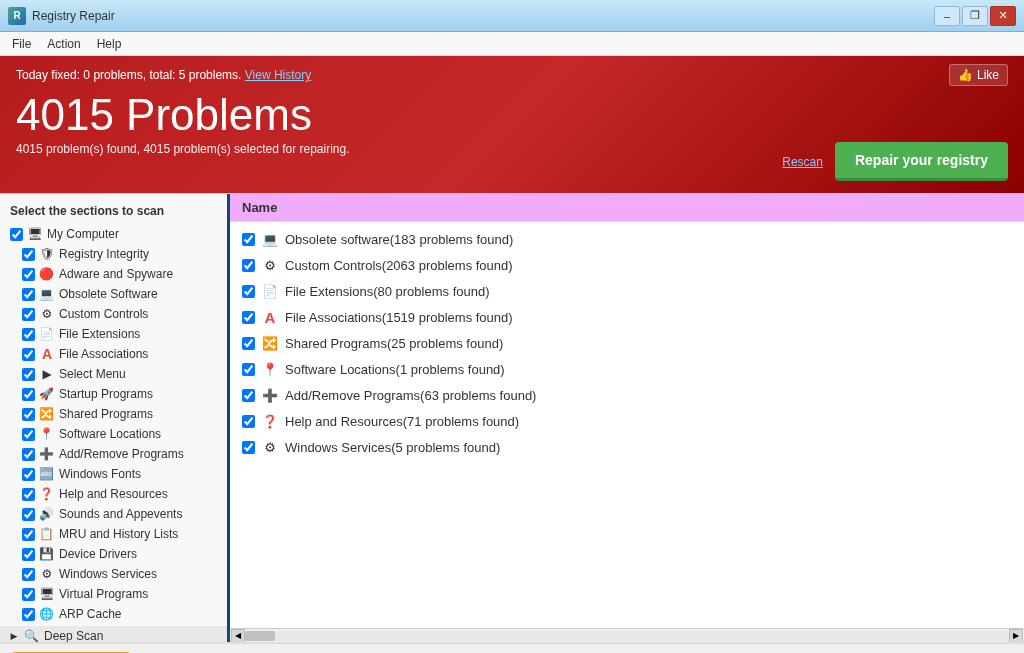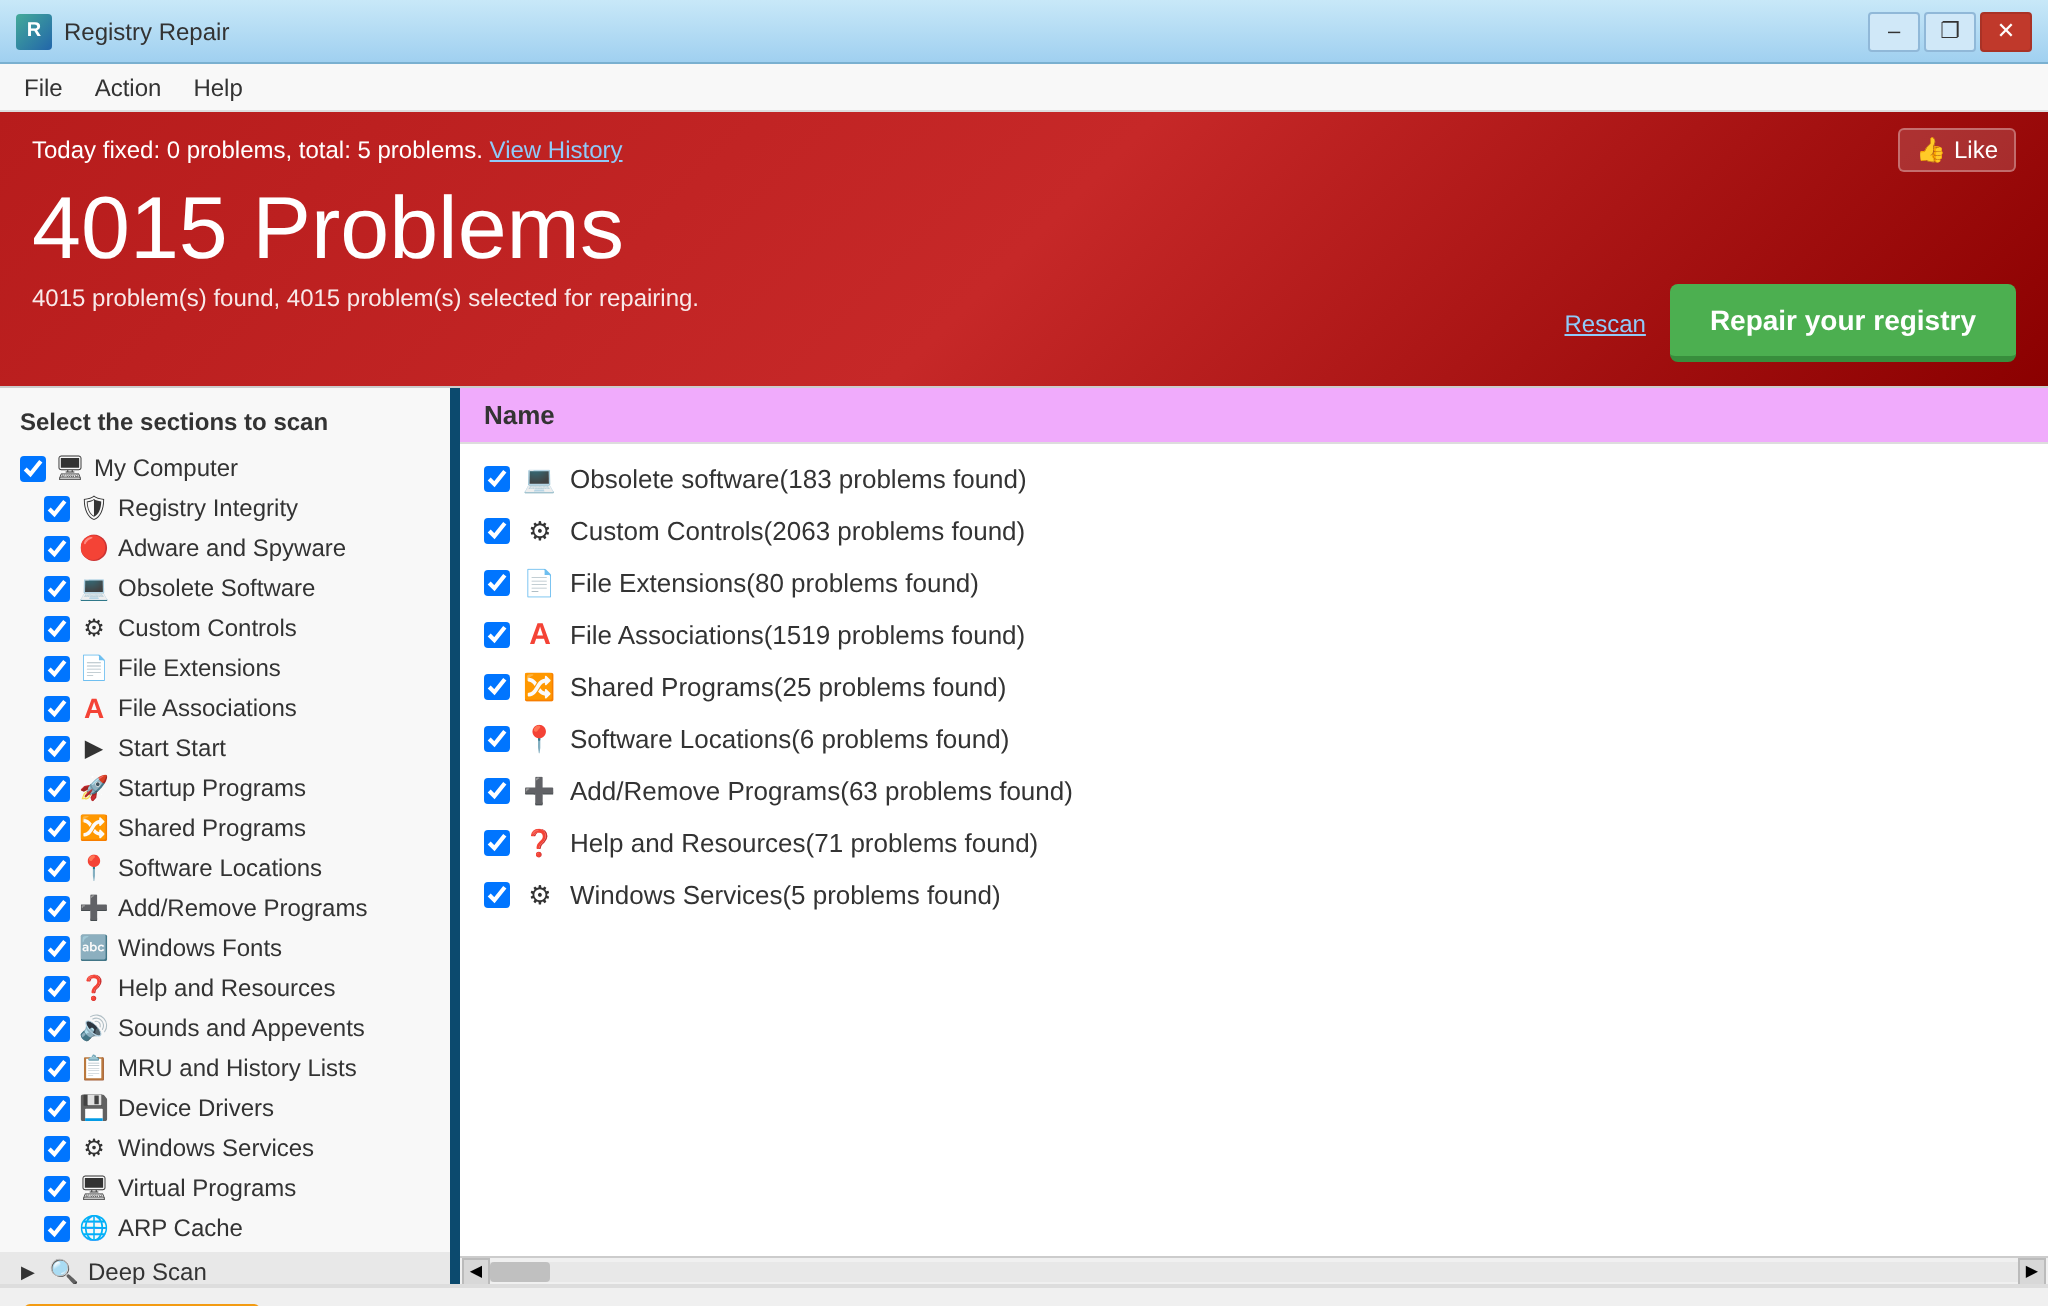--- a/index.html
+++ b/index.html
@@ -105,21 +105,21 @@
       display: flex;
       height: calc(653px - 32px - 24px - 100px - 48px);
       border-top: 1px solid #ccc;
     }
 
     
     .sidebar {
       width: 230px;
       min-width: 230px;
       background: #f8f8f8;
-      border-right: 5px solid #0c4a6e;
+      border-right: 3px solid #0c4a6e;
       overflow-y: auto;
       padding: 6px 0;
     }
     .sidebar-header {
       font-size: 12px;
       font-weight: bold;
       color: #333;
       padding: 4px 10px 6px 10px;
     }
     .sidebar-item {
@@ -302,21 +302,21 @@
       <span>File Extensions</span>
     </div>
     <div class="sidebar-item" style="padding-left:22px">
       <input type="checkbox" checked="" style="">
       <span class="sidebar-icon" style="color:#f44336; font-weight:bold; font-size:14px;">A</span>
       <span>File Associations</span>
     </div>
     <div class="sidebar-item" style="padding-left:22px">
       <input type="checkbox" checked="" style="">
       <span class="sidebar-icon">▶</span>
-      <span>Start Start</span>
+      <span>Select Menu</span>
     </div>
     <div class="sidebar-item" style="padding-left:22px">
       <input type="checkbox" checked="" style="">
       <span class="sidebar-icon">🚀</span>
       <span>Startup Programs</span>
     </div>
     <div class="sidebar-item" style="padding-left:22px">
       <input type="checkbox" checked="" style="">
       <span class="sidebar-icon">🔀</span>
       <span>Shared Programs</span>
@@ -403,21 +403,21 @@
         <span>File Associations(1519 problems found)</span>
       </div>
       <div class="result-item">
         <input type="checkbox" checked="" style="">
         <span class="result-icon">🔀</span>
         <span>Shared Programs(25 problems found)</span>
       </div>
       <div class="result-item">
         <input type="checkbox" checked="" style="">
         <span class="result-icon">📍</span>
-        <span>Software Locations(6 problems found)</span>
+        <span>Software Locations(1 problems found)</span>
       </div>
       <div class="result-item">
         <input type="checkbox" checked="" style="">
         <span class="result-icon">➕</span>
         <span>Add/Remove Programs(63 problems found)</span>
       </div>
       <div class="result-item">
         <input type="checkbox" checked="" style="">
         <span class="result-icon">❓</span>
         <span>Help and Resources(71 problems found)</span>

